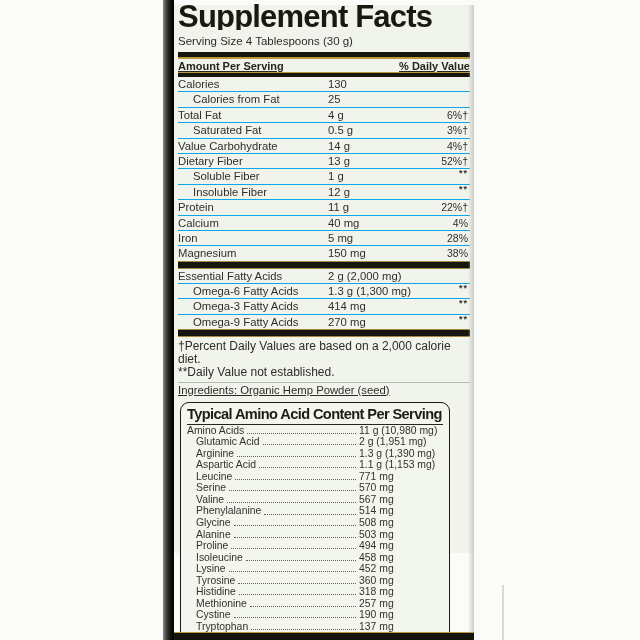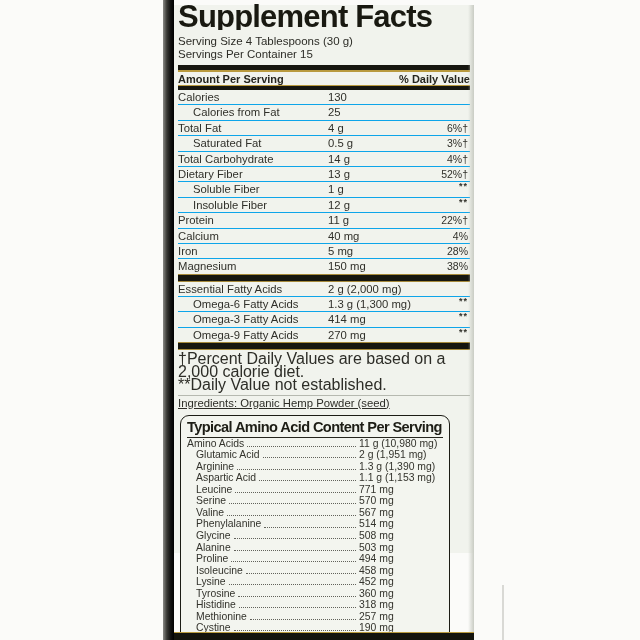--- a/index.html
+++ b/index.html
@@ -17,33 +17,33 @@
   #label{position:absolute;left:174px;top:5px;width:300px;height:548px;
     background:#f1f3ed;color:#26261f;box-sizing:border-box;padding:0 4px;}
   #label::after{content:"";position:absolute;right:0;top:0;width:6px;height:640px;
     background:linear-gradient(to right,rgba(210,212,206,0),#c9ccc4);}
   .sf-title{font-size:31px;font-weight:bold;letter-spacing:-0.8px;color:#191911;
     margin:-5px 0 0 0;white-space:nowrap;transform:scaleX(1.0);line-height:34px;height:30px;overflow:hidden;}
   .serving{font-size:11.5px;line-height:13px;margin-top:5px;color:#2d2d27;}
   .bar{background:#16160f;}
   .bar-a{height:5px;margin-top:4px;border-bottom:2px solid #b99a3e;}
   .hdr{display:flex;justify-content:space-between;align-items:center;height:13px;
-    font-weight:bold;font-size:11px;}
+    font-weight:bold;font-size:11px;text-decoration:underline;}
   .bar-b{height:4px;border-top:1.5px solid #b99a3e;}
   
   .rows{}
   .row{position:relative;height:14.4px;line-height:14.4px;font-size:11.3px;color:#30302a;}
   .row + .row{border-top:1px solid #0ea5e9;}
   .row .n{display:inline-block;}
   .row.indent .n{padding-left:15px;}
   .row .amt{position:absolute;left:150px;top:0;}
   .row .dv{position:absolute;right:2px;top:0;font-size:10.5px;}
   .row .dv.est{font-size:9px;top:-3px;letter-spacing:1px;font-weight:bold;}
   .bar-c{height:6px;border-top:1px solid #a5893a;border-bottom:1px solid #a5893a;}
-  .footnotes{font-size:16px;line-height:12.8px;margin-top:3px;padding-bottom:3px;
+  .footnotes{font-size:12px;line-height:12.8px;margin-top:3px;padding-bottom:3px;
     border-bottom:1px solid #b6b9b0;color:#2d2d27;}
   .ingredients{font-size:11.3px;height:15px;line-height:15px;color:#2d2d27;text-decoration:underline;}
   
   .amino-box{margin:4px 20px 0 2px;border:1.6px solid #1c1c15;border-radius:9px;
     padding:2px 6px 15px 6px;height:243px;box-sizing:border-box;background:#f3f5ef;}
   .amino-title{font-size:14.6px;font-weight:bold;white-space:nowrap;letter-spacing:-0.6px;
     color:#1d1d15;border-bottom:1.6px solid #25251d;padding:1px 0 2px 0;}
   .arow{display:flex;align-items:baseline;height:11.55px;font-size:10.4px;line-height:11.55px;color:#33332c;}
   .arow.indent{padding-left:9px;}
   .arow .an{white-space:nowrap;}
@@ -58,21 +58,20 @@
 
 <div id="photo">
   <div id="left-strip"></div>
   <div id="right-bottle-line"></div>
 
   <div id="label">
     <div class="sf-title">Supplement Facts</div>
 
     <div class="serving">
       <div>Serving Size 4 Tablespoons (30 g)</div>
-      <div>Servings Per Container 15</div>
     </div>
 
     <div class="bar bar-a"></div>
 
     <div class="hdr">
       <span>Amount Per Serving</span>
       <span>% Daily Value</span>
     </div>
 
     <div class="bar bar-b"></div>
@@ -96,21 +95,21 @@
     <span class="dv">6%†</span>
   </div>
 
   <div class="row indent">
     <span class="n">Saturated Fat</span>
     <span class="amt">0.5 g</span>
     <span class="dv">3%†</span>
   </div>
 
   <div class="row">
-    <span class="n">Total Carbohydrate</span>
+    <span class="n">Value Carbohydrate</span>
     <span class="amt">14 g</span>
     <span class="dv">4%†</span>
   </div>
 
   <div class="row">
     <span class="n">Dietary Fiber</span>
     <span class="amt">13 g</span>
     <span class="dv">52%†</span>
   </div>
 

